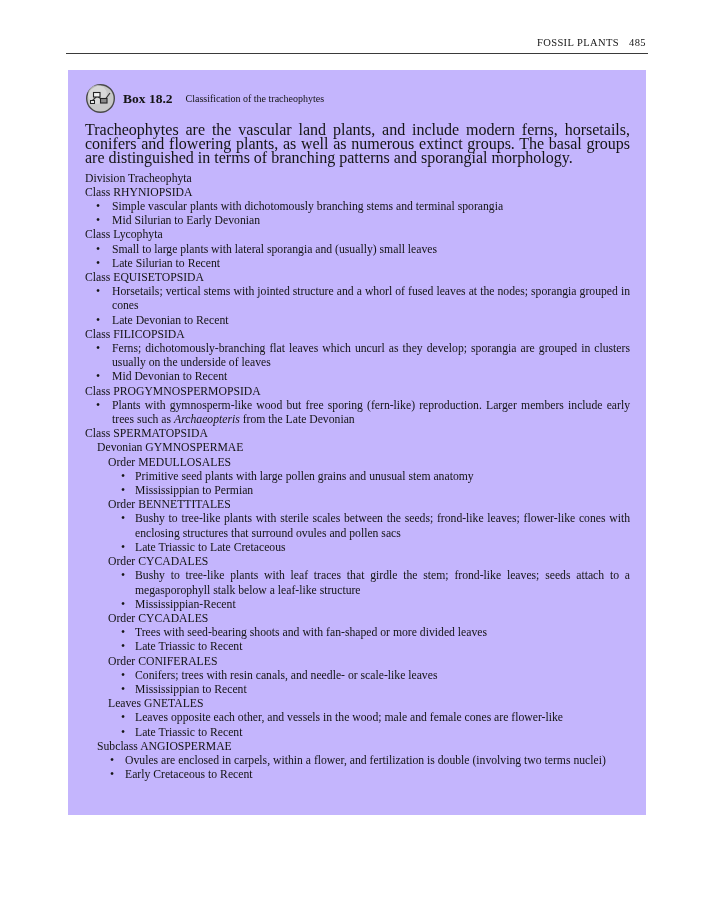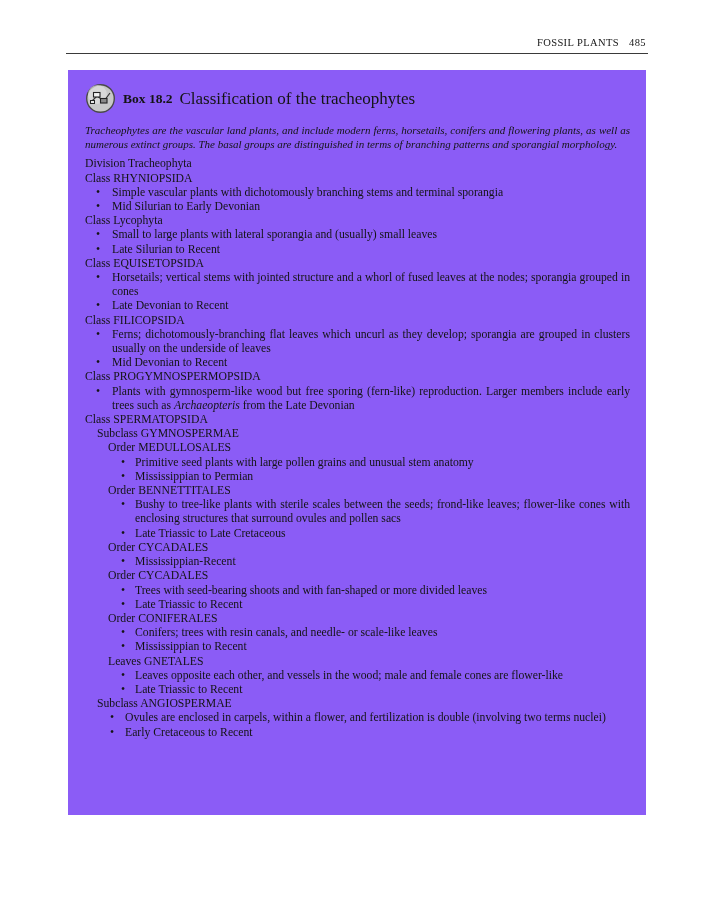--- a/index.html
+++ b/index.html
@@ -29,40 +29,39 @@
     right: 66px;
     border-top: 1px solid #3a3a3a;
     height: 0;
   }
   .gray-box {
     position: absolute;
     left: 68px;
     top: 70px;
     width: 578px;
     height: 745px;
-    background: #8b5cf6;
+    background: #c4b5fd;
     box-sizing: border-box;
     padding: 13px 16px 0 17px;
     overflow: hidden;
   }
   .box-title-row {
     display: flex;
     align-items: center;
     gap: 7px;
     margin-bottom: 9px;
   }
   .box-icon { width: 31px; height: 31px; flex: 0 0 auto; }
   .box-label { font-weight: bold; font-size: 13.5px; }
-  .box-title { font-size: 17px; }
+  .box-title { font-size: 10px; margin-left: 6px; }
   .intro {
-    font-size: 11px;
+    font-size: 16px;
     line-height: 14.2px;
     text-align: justify;
     margin: 0 0 6px 0;
-    font-style: italic;
   }
   .entries { font-size: 11.7px; line-height: 14.2px; }
   .entry { text-align: justify; }
   .entry.division { font-weight: normal; }
   .entry.gap { }
   .entry.subclass { margin-left: 12px; }
   .entry.order { margin-left: 23px; }
   .entry.bullet1 { position: relative; padding-left: 27px; }
   .entry.bullet1::before { content: "\2022"; position: absolute; left: 11px; }
   .entry.bullet2 { position: relative; padding-left: 40px; }
@@ -106,28 +105,29 @@
         <div class="entry bullet1">Late Silurian to Recent</div>
         <div class="entry class gap">Class EQUISETOPSIDA</div>
         <div class="entry bullet1">Horsetails; vertical stems with jointed structure and a whorl of fused leaves at the nodes; sporangia grouped in cones</div>
         <div class="entry bullet1">Late Devonian to Recent</div>
         <div class="entry class gap">Class FILICOPSIDA</div>
         <div class="entry bullet1">Ferns; dichotomously-branching flat leaves which uncurl as they develop; sporangia are grouped in clusters usually on the underside of leaves</div>
         <div class="entry bullet1">Mid Devonian to Recent</div>
         <div class="entry class gap">Class PROGYMNOSPERMOPSIDA</div>
         <div class="entry bullet1">Plants with gymnosperm-like wood but free sporing (fern-like) reproduction. Larger members include early trees such as <i>Archaeopteris</i> from the Late Devonian</div>
         <div class="entry class gap">Class SPERMATOPSIDA</div>
-        <div class="entry subclass">Subclass GYMNOSPERMAE</div>
+        <div class="entry subclass">Devonian GYMNOSPERMAE</div>
         <div class="entry order">Order MEDULLOSALES</div>
         <div class="entry bullet3">Primitive seed plants with large pollen grains and unusual stem anatomy</div>
         <div class="entry bullet3">Mississippian to Permian</div>
         <div class="entry order">Order BENNETTITALES</div>
         <div class="entry bullet3">Bushy to tree-like plants with sterile scales between the seeds; frond-like leaves; flower-like cones with enclosing structures that surround ovules and pollen sacs</div>
         <div class="entry bullet3">Late Triassic to Late Cretaceous</div>
         <div class="entry order">Order CYCADALES</div>
+        <div class="entry bullet3">Bushy to tree-like plants with leaf traces that girdle the stem; frond-like leaves; seeds attach to a megasporophyll stalk below a leaf-like structure</div>
         <div class="entry bullet3">Mississippian-Recent</div>
         <div class="entry order">Order CYCADALES</div>
         <div class="entry bullet3">Trees with seed-bearing shoots and with fan-shaped or more divided leaves</div>
         <div class="entry bullet3">Late Triassic to Recent</div>
         <div class="entry order">Order CONIFERALES</div>
         <div class="entry bullet3">Conifers; trees with resin canals, and needle- or scale-like leaves</div>
         <div class="entry bullet3">Mississippian to Recent</div>
         <div class="entry order">Leaves GNETALES</div>
         <div class="entry bullet3">Leaves opposite each other, and vessels in the wood; male and female cones are flower-like</div>
         <div class="entry bullet3">Late Triassic to Recent</div>

